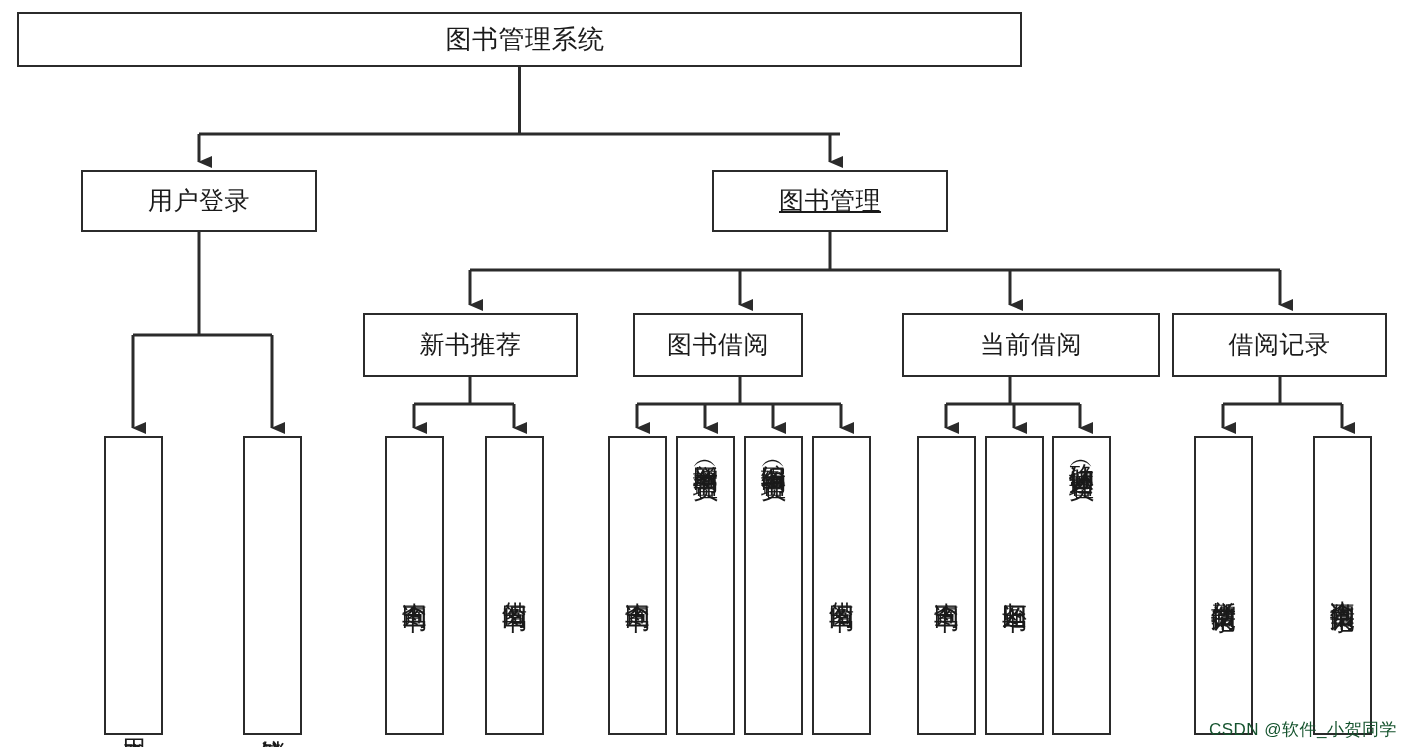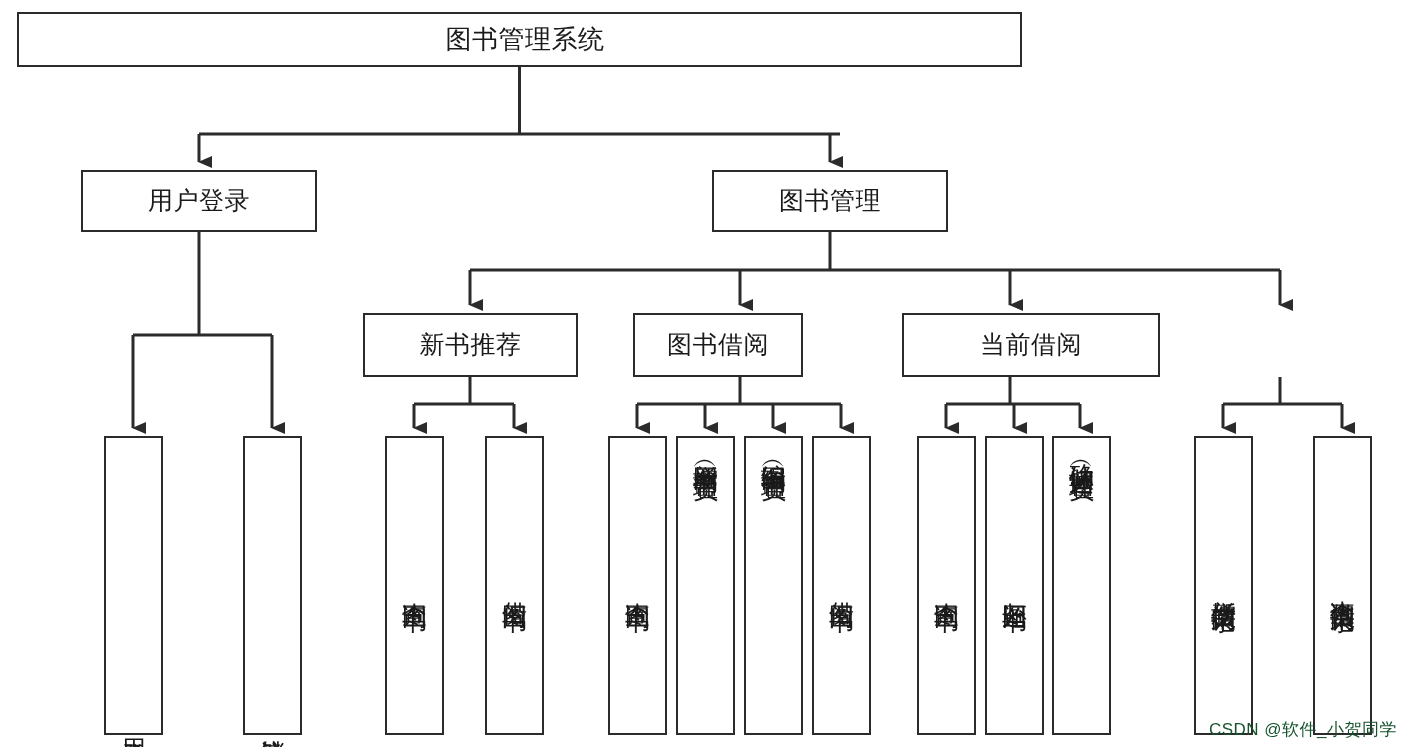--- a/index.html
+++ b/index.html
@@ -139,33 +139,36 @@
     </g>
   </svg>
 
   <div class="node horiz root" style="left:17px; top:12px; width:1005px; height:55px;">
     <span class="node-label">图书管理系统</span>
   </div>
 
   <div class="node horiz" style="left:81px; top:170px; width:236px; height:62px;">
     <span class="node-label">用户登录</span>
   </div>
-  <div class="node horiz" style="left:712px; top:170px; width:236px; height:62px;">
+  <div class="node horiz" style="left:712px; top:170px; width:236px; height:62px;text-decoration:underline;">
     <span class="node-label">图书管理</span>
   </div>
 
   <div class="node horiz" style="left:363px; top:313px; width:215px; height:64px;">
     <span class="node-label">新书推荐</span>
   </div>
   <div class="node horiz" style="left:633px; top:313px; width:170px; height:64px;">
     <span class="node-label">图书借阅</span>
   </div>
   <div class="node horiz" style="left:902px; top:313px; width:258px; height:64px;">
     <span class="node-label">当前借阅</span>
   </div>
+  <div class="node horiz" style="left:1172px; top:313px; width:215px; height:64px;">
+    <span class="node-label">借阅记录</span>
+  </div>
 
   <div class="node vert align-bottom" style="left:104px; top:436px; width:59px; height:299px;">
     <span class="node-label">用户登录</span>
   </div>
   <div class="node vert align-bottom" style="left:243px; top:436px; width:59px; height:299px;">
     <span class="node-label">注销登录</span>
   </div>
 
   <div class="node vert" style="left:385px; top:436px; width:59px; height:299px;">
     <span class="node-label">查询图书</span>

